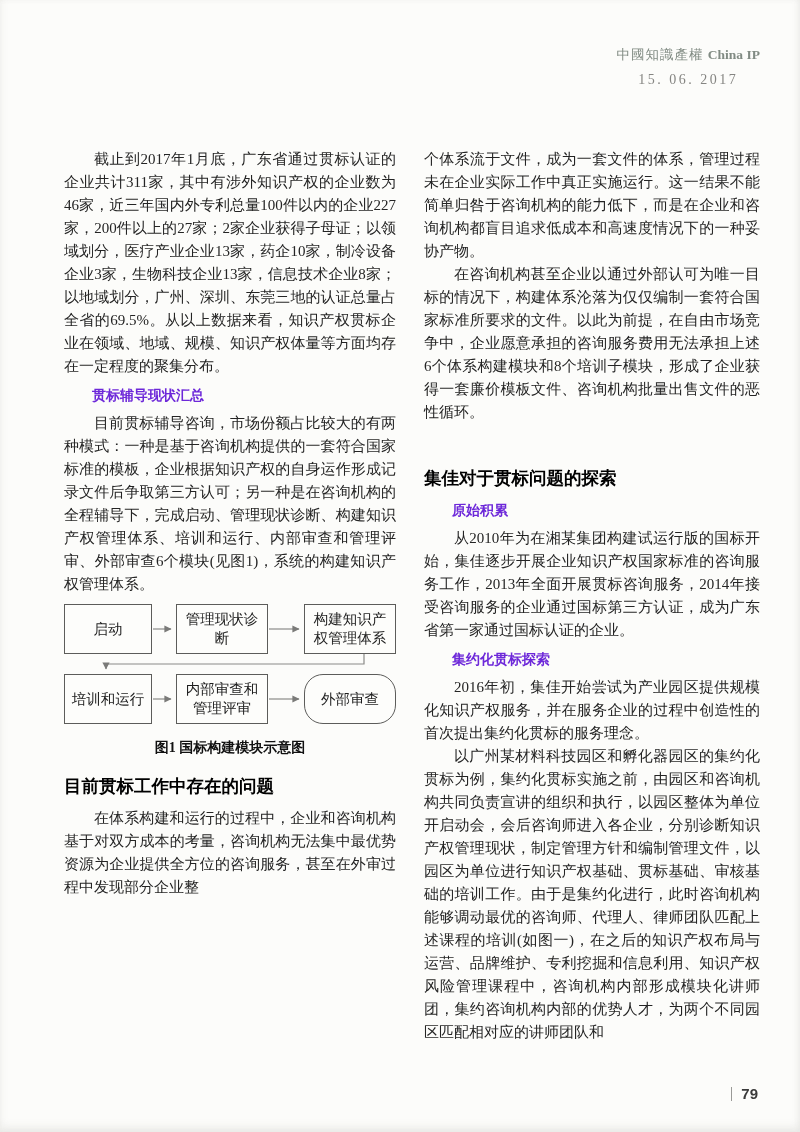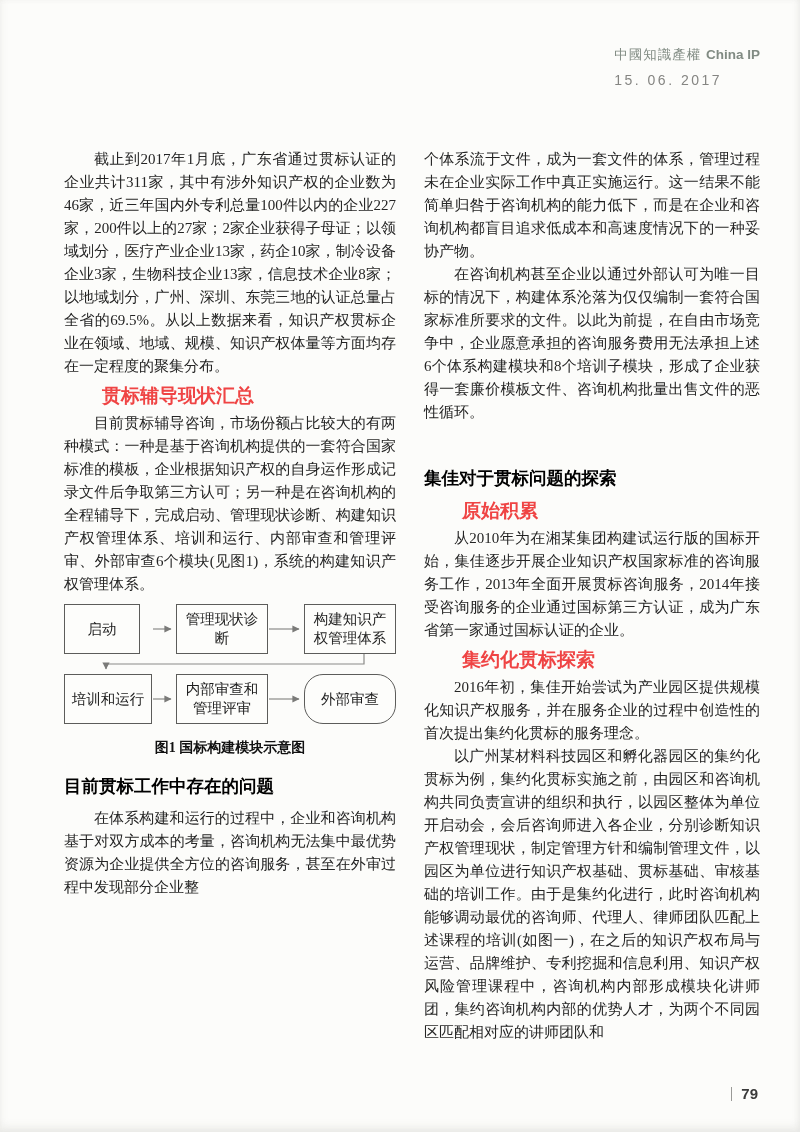--- a/index.html
+++ b/index.html
@@ -11,56 +11,56 @@
     overflow:hidden;
     font-family:"Liberation Serif","DejaVu Serif",serif;
     color:#242424;
   }
   .page::after{
     content:"";position:absolute;inset:0;pointer-events:none;
     box-shadow:inset 0 -5px 8px rgba(120,120,115,0.12), inset -2px 0 5px rgba(120,120,115,0.05);
   }
   
   .header{
-    position:absolute;top:46px;right:40px;text-align:left;
-    font-family:Liberation Sans, sans-serif;
+    position:absolute;top:46px;right:40px;text-align:center;
+    font-family:Liberation Serif, serif;
     color:#818b83;
   }
   .brand{font-size:13.5px;letter-spacing:1px;}
   .brand .en{font-weight:bold;letter-spacing:0;}
   .date{margin-top:8px;font-size:14px;letter-spacing:2.5px;color:#858582;}
   
   .col{position:absolute;top:148px;font-size:15px;line-height:23px;text-align:justify;}
   .col-left{left:64px;width:332px;}
   .col-right{left:424px;width:336px;}
   p.body{margin:0;text-indent:2em;}
   .subhead{
     font-family:"Liberation Sans","DejaVu Sans",sans-serif;
-    font-weight:bold;color:#ef4444;
-    text-indent:2em;margin:6px 0 5px;font-size:19px;
+    font-weight:bold;color:#6d28d9;
+    text-indent:2em;margin:6px 0 5px;font-size:14px;
   }
   .bighead{
     font-family:"Liberation Sans","DejaVu Sans",sans-serif;
     font-weight:bold;color:#000;
     font-size:17.5px;line-height:24px;
     margin:15px 0 9px;text-indent:0;
   }
   .bighead.gap-top{margin-top:42px;}
   
   .figure{margin:8px 0 2px;}
   .diagram{position:relative;width:332px;height:126px;}
   .diagram svg{position:absolute;left:0;top:0;}
   .fbox{
     position:absolute;box-sizing:border-box;
     border:1px solid #5c5c5a;background:#fdfdfb;
     display:flex;align-items:center;justify-content:center;
     text-align:center;font-size:14.5px;line-height:19px;
     padding:2px 4px;height:50px;color:#1e1e1e;
   }
-  .b1{left:0;top:0;width:76px;}
+  .b1{left:0;top:0;width:88px;}
   .b2{left:112px;top:0;width:92px;}
   .b3{left:240px;top:0;width:92px;}
   .b4{left:0;top:70px;width:88px;}
   .b5{left:112px;top:70px;width:92px;}
   .b6{left:240px;top:70px;width:92px;border-radius:19px;}
   .fig-caption{
     width:332px;text-align:center;margin:6px 0 10px;
     font-family:Liberation Serif, serif;
     font-weight:bold;font-size:14px;color:#111;
   }

